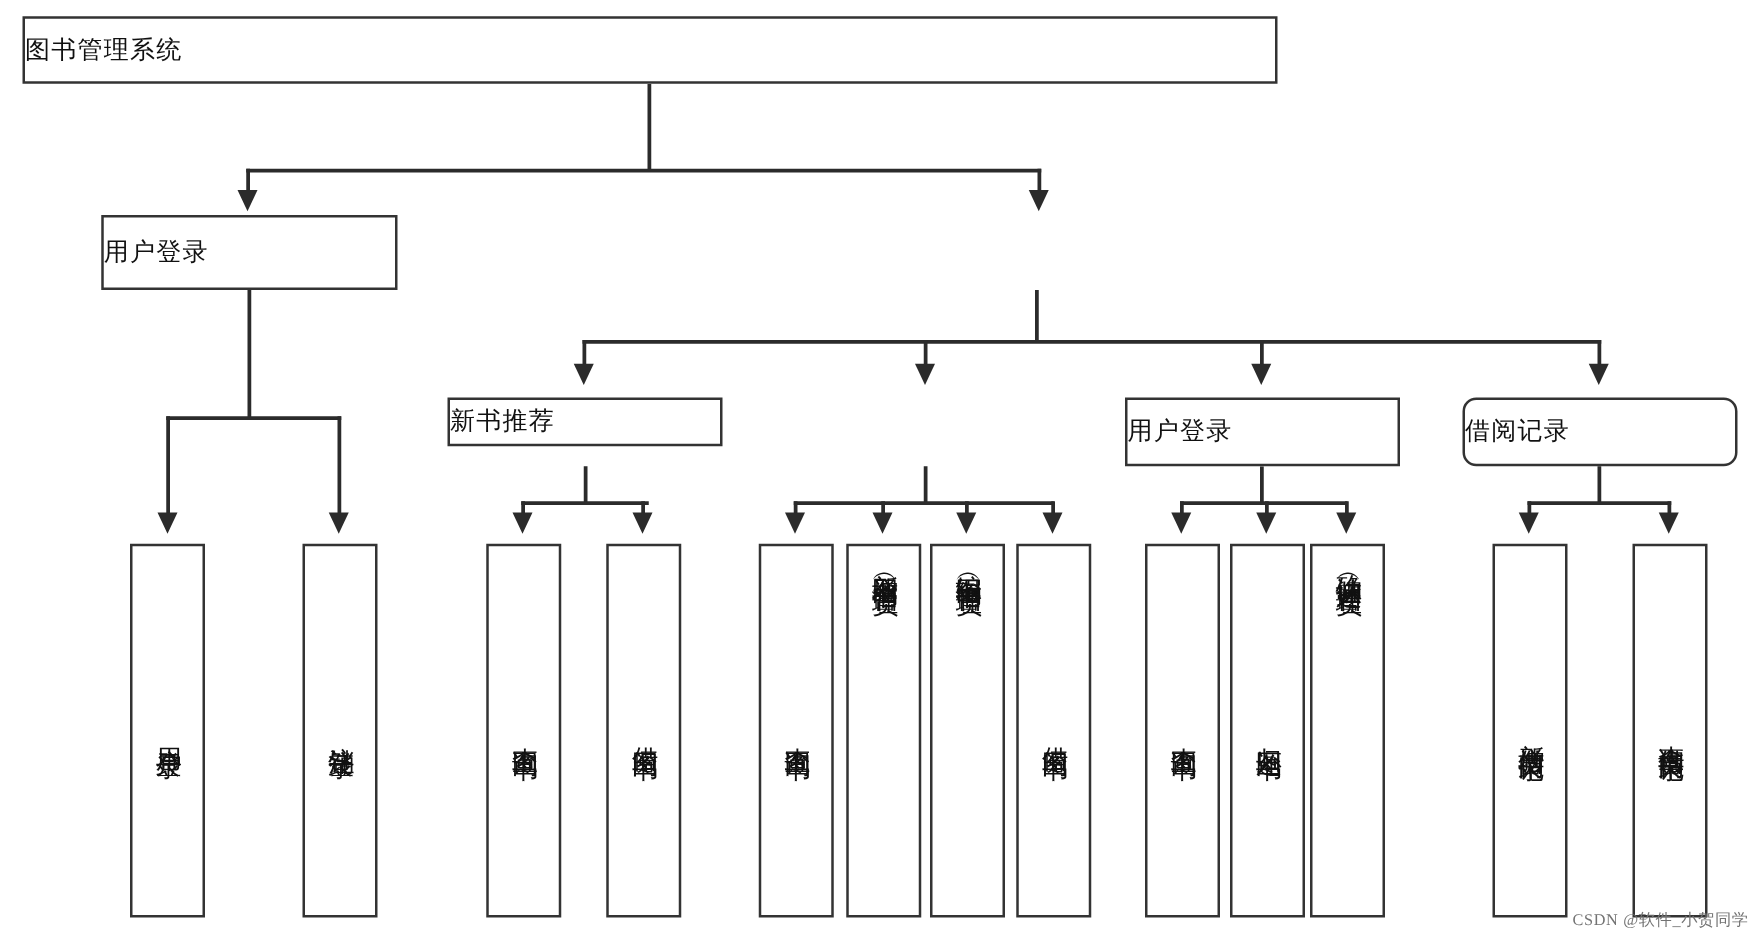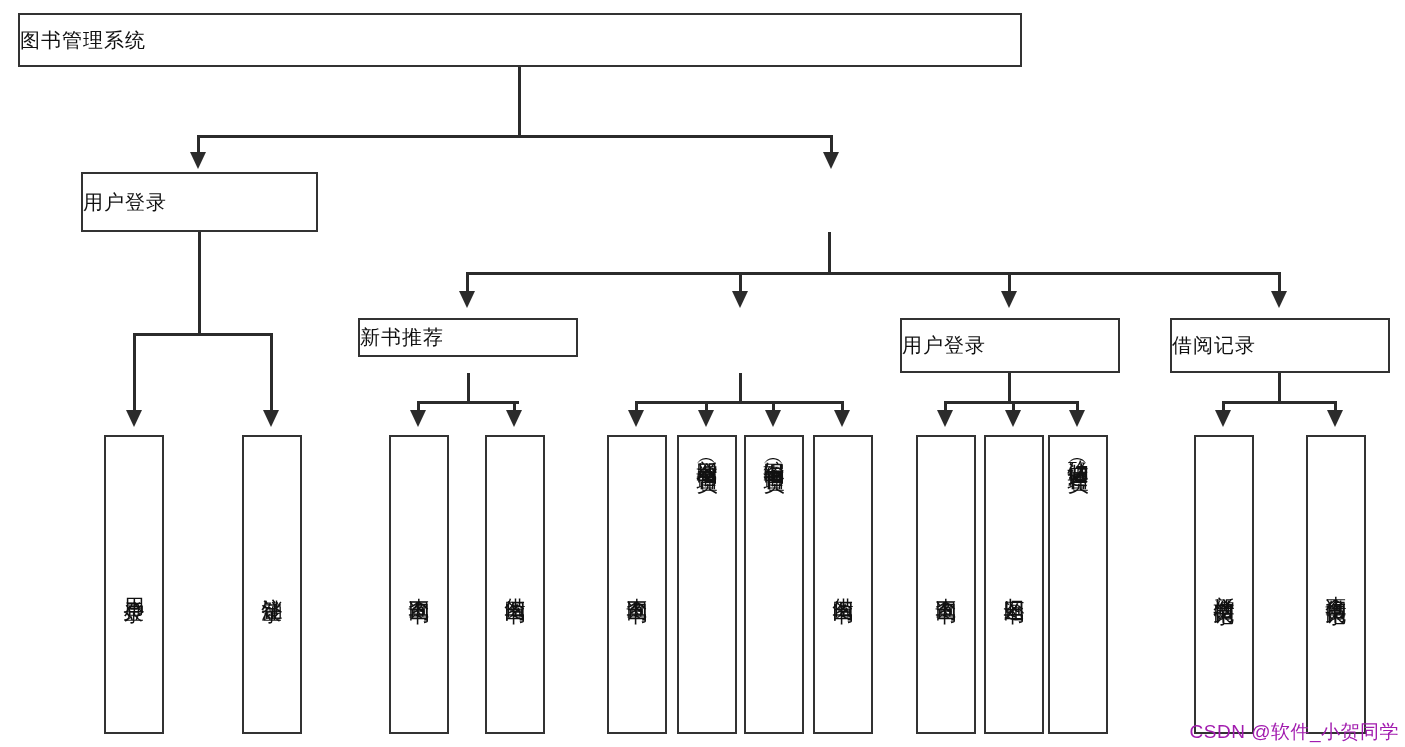--- a/index.html
+++ b/index.html
@@ -63,26 +63,26 @@
     border-left:8px solid transparent;
     border-right:8px solid transparent;
     border-top:17px solid #2b2b2b;
     z-index:2;
   }
   
   #watermark{
     position:absolute;
     right:6px;
     bottom:2px;
-    font-size:19px;
-    color:#a21caf;
+    font-size:13px;
+    color:#737373;
     letter-spacing:0.5px;
     z-index:5;
     white-space:nowrap;
-    font-family:Liberation Sans, sans-serif;
+    font-family:Liberation Serif, serif;
   }
 </style>
 </head>
 <body>
 
 <div id="canvas">
 
   <div class="node" style="left:18px;top:13px;width:1004px;height:54px;">
     <span class="cap">图书管理系统</span>
   </div>
@@ -118,21 +118,21 @@
   <div class="arrow" style="left:1001px;top:291px;"></div>
   <div class="conn v" style="left:1278px;top:272px;width:3px;height:24px;"></div>
   <div class="arrow" style="left:1271px;top:291px;"></div>
 
   <div class="node" style="left:358px;top:318px;width:220px;height:39px;">
     <span class="cap">新书推荐</span>
   </div>
   <div class="node" style="left:900px;top:318px;width:220px;height:55px;">
     <span class="cap">用户登录</span>
   </div>
-  <div class="node" style="left:1170px;top:318px;width:220px;height:55px;">
+  <div class="node" style="left:1170px;top:318px;width:220px;height:55px;border-radius:11px;">
     <span class="cap">借阅记录</span>
   </div>
 
   <div class="conn v" style="left:467px;top:373px;width:3px;height:30px;"></div>
   <div class="conn h" style="left:417px;top:401px;width:102px;height:3px;"></div>
   <div class="conn v" style="left:417px;top:401px;width:3px;height:14px;"></div>
   <div class="arrow" style="left:410px;top:410px;"></div>
   <div class="conn v" style="left:513px;top:401px;width:3px;height:14px;"></div>
   <div class="arrow" style="left:506px;top:410px;"></div>
 

